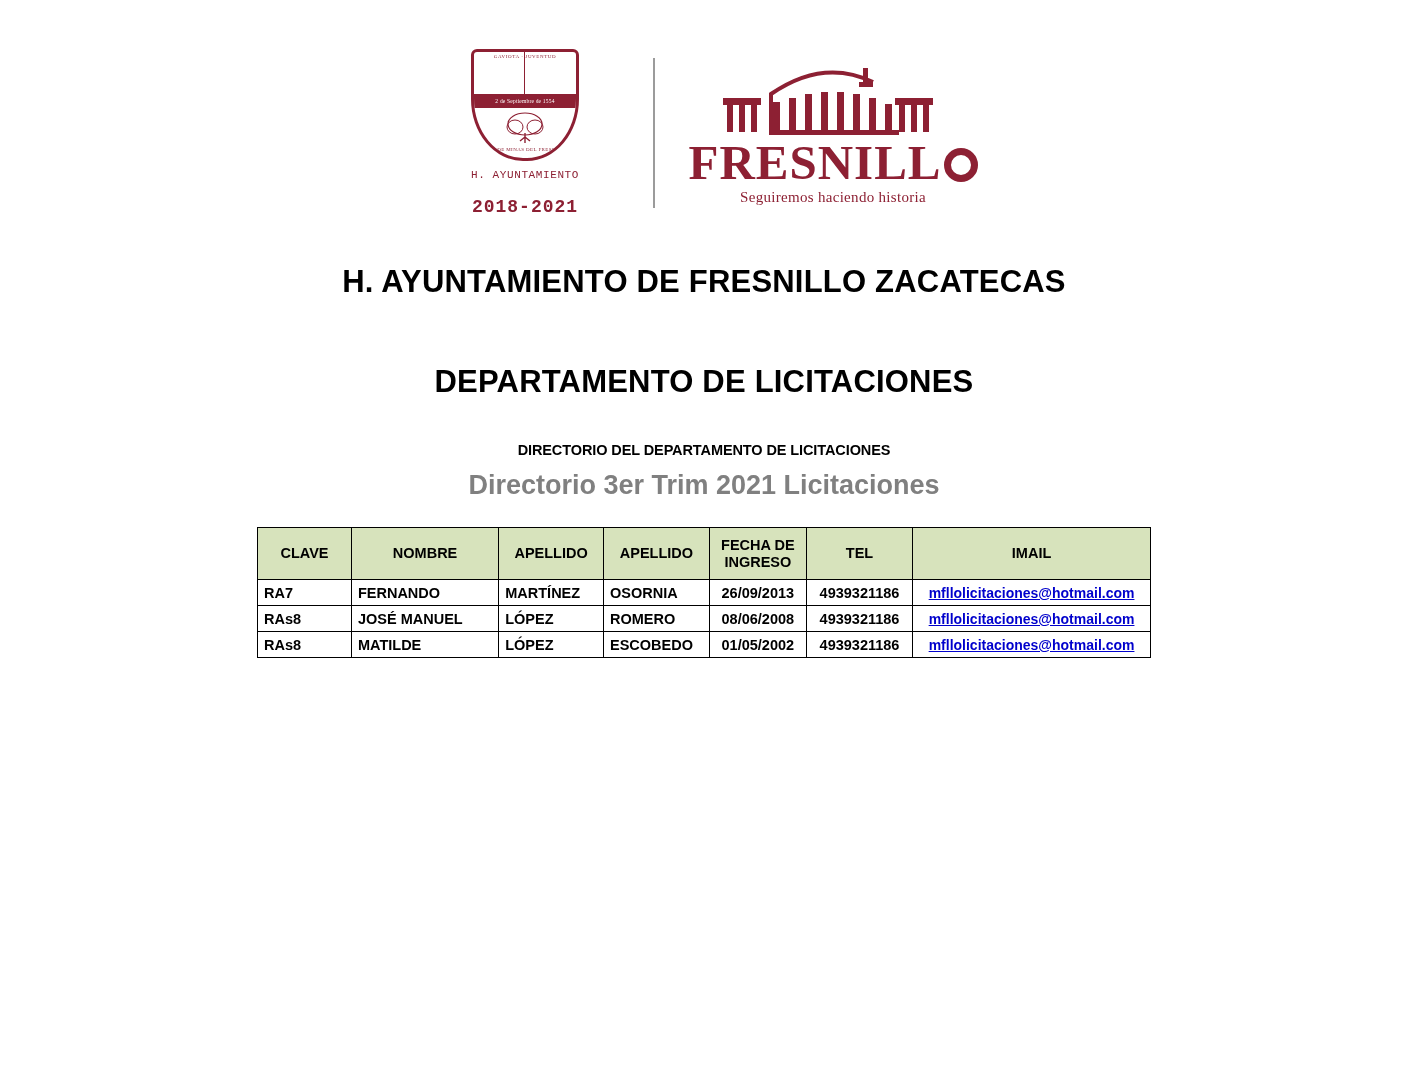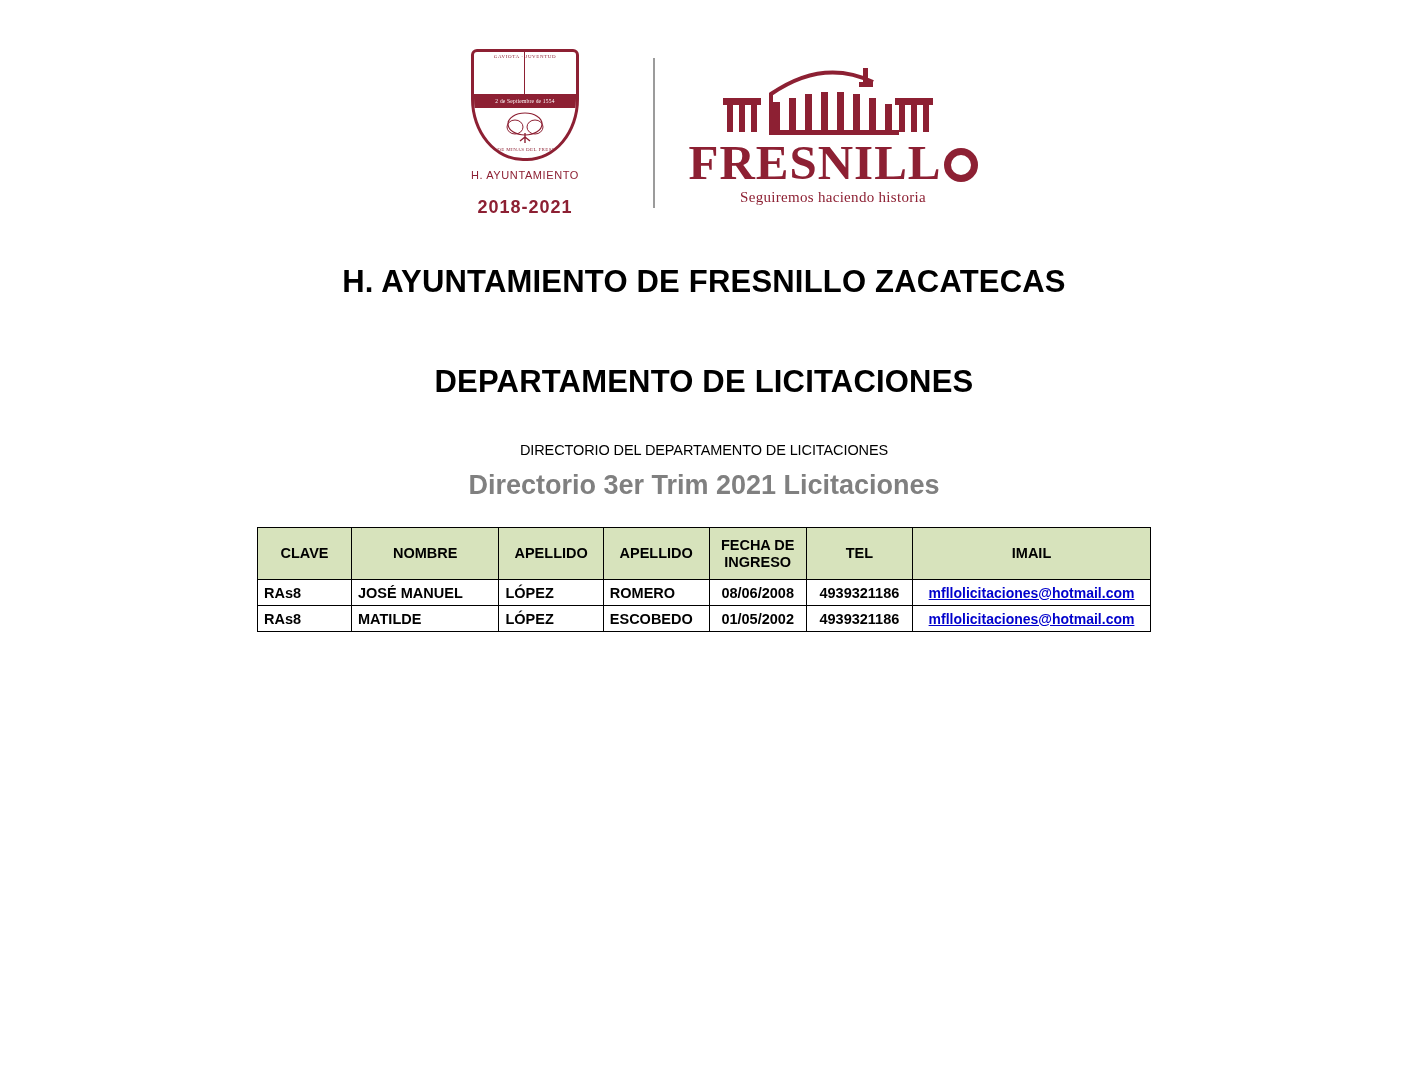--- a/index.html
+++ b/index.html
@@ -88,21 +88,21 @@
     left: 50%;
     top: 56%;
     transform: translateX(-50%);
     width: 46px;
     height: 34px;
   }
   .crest-sub {
     margin-top: 8px;
     text-align: center;
     color: #8d2033;
-    font-family: Liberation Sans, sans-serif;
+    font-family: Liberation Mono, monospace;
   }
   .crest-sub .l1 { font-size: 11px; letter-spacing: .6px; }
   .crest-sub .l2 { font-size: 18px; font-weight: bold; letter-spacing: 1px; margin-top: 16px; }
 
   .divider-line {
     width: 2px;
     height: 150px;
     background: #9b9b9b;
   }
 
@@ -141,21 +141,21 @@
   .title-1, .title-2 {
     text-align: center;
     font-weight: bold;
     color: #000000;
   }
   .title-1 { font-size: 31px; margin-top: 84px; letter-spacing: .2px; }
   .title-2 { font-size: 31px; margin-top: 64px; letter-spacing: .2px; }
   .title-3 {
     text-align: center;
     font-size: 14.5px;
-    font-weight: normal;
+    font-weight: bold;
     margin-top: 42px;
     letter-spacing: -0.1px;
   }
   .title-4 {
     text-align: center;
     font-size: 27px;
     font-weight: bold;
     color: #808080;
     margin-top: 12px;
   }
@@ -274,20 +274,29 @@
         <th>NOMBRE</th>
         <th>APELLIDO</th>
         <th>APELLIDO</th>
         <th>FECHA DE INGRESO</th>
         <th>TEL</th>
         <th>IMAIL</th>
       </tr>
     </thead>
     <tbody>
       <tr>
+        <td class="c-clave">RA7</td>
+        <td class="c-nombre">FERNANDO</td>
+        <td class="c-ap1">MARTÍNEZ</td>
+        <td class="c-ap2">OSORNIA</td>
+        <td class="c-fecha">26/09/2013</td>
+        <td class="c-tel">4939321186</td>
+        <td class="c-mail"><a class="mail-link" href="#">mfllolicitaciones@hotmail.com</a></td>
+      </tr>
+      <tr>
         <td class="c-clave">RAs8</td>
         <td class="c-nombre">JOSÉ MANUEL</td>
         <td class="c-ap1">LÓPEZ</td>
         <td class="c-ap2">ROMERO</td>
         <td class="c-fecha">08/06/2008</td>
         <td class="c-tel">4939321186</td>
         <td class="c-mail"><a class="mail-link" href="#">mfllolicitaciones@hotmail.com</a></td>
       </tr>
       <tr>
         <td class="c-clave">RAs8</td>

